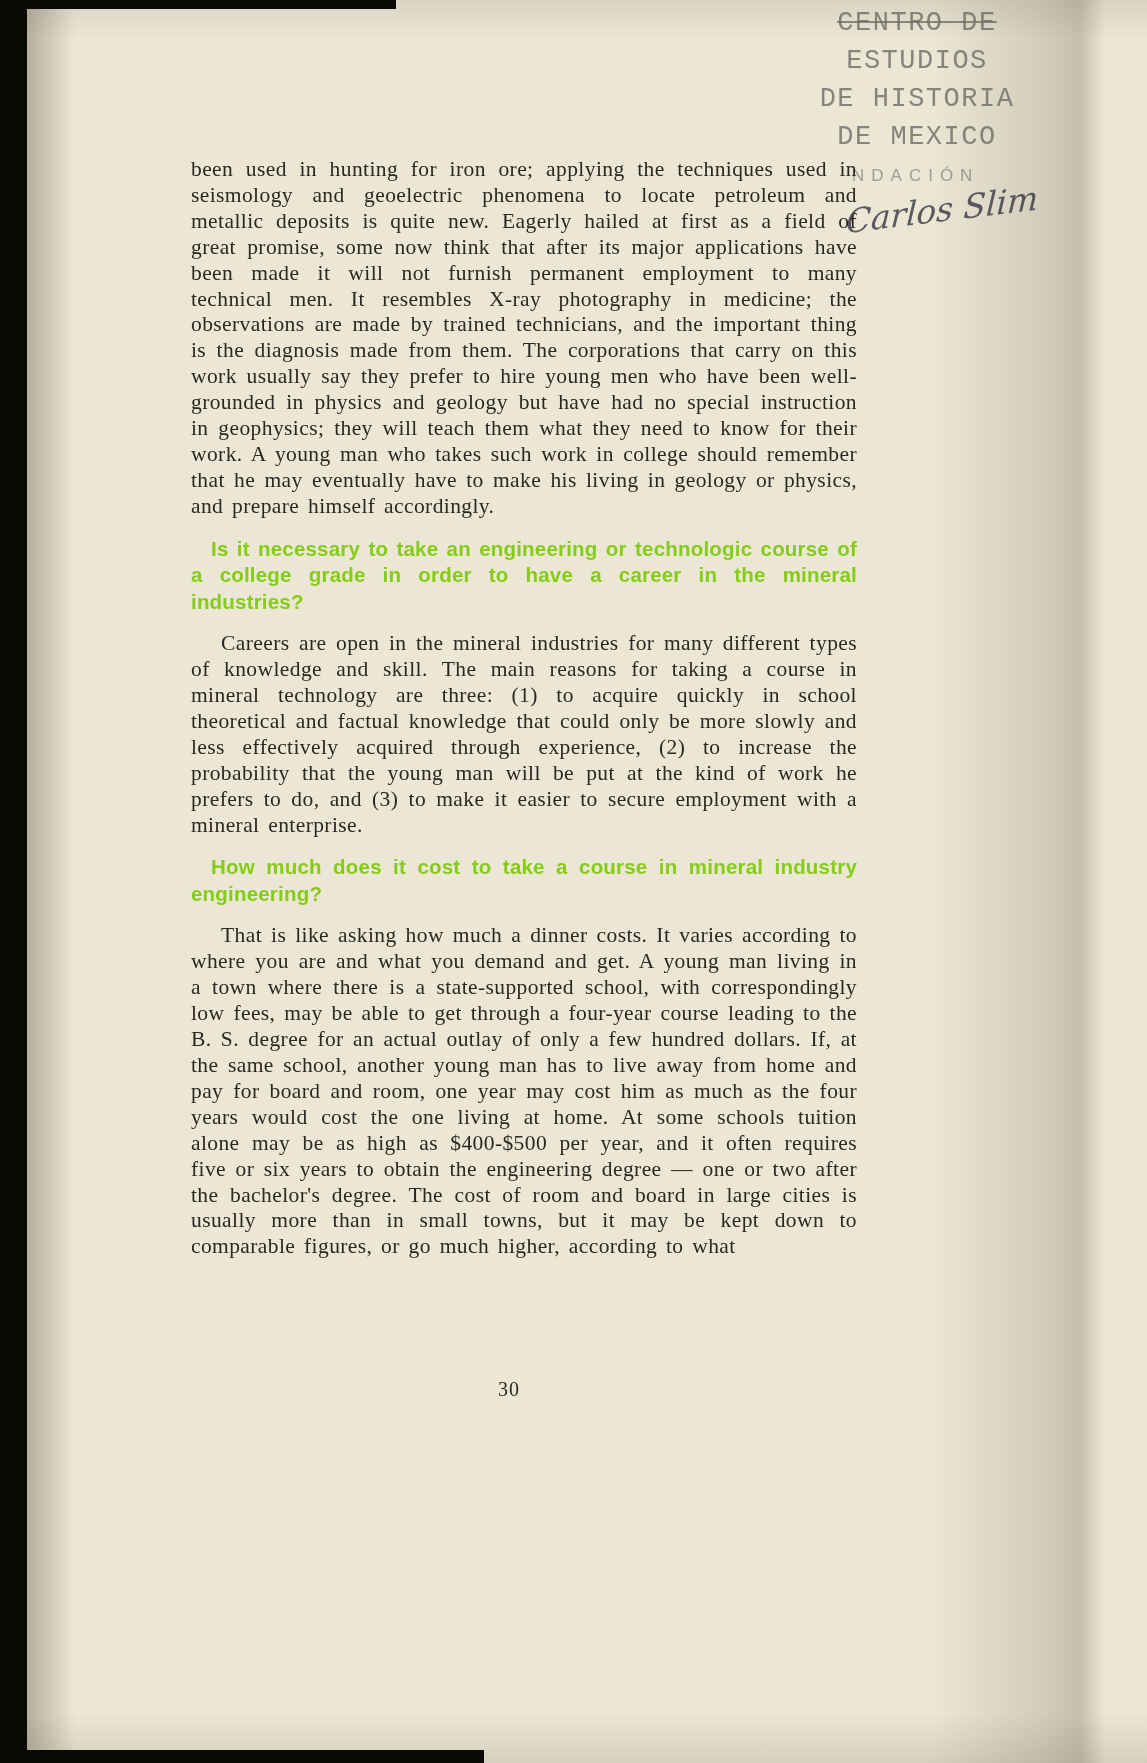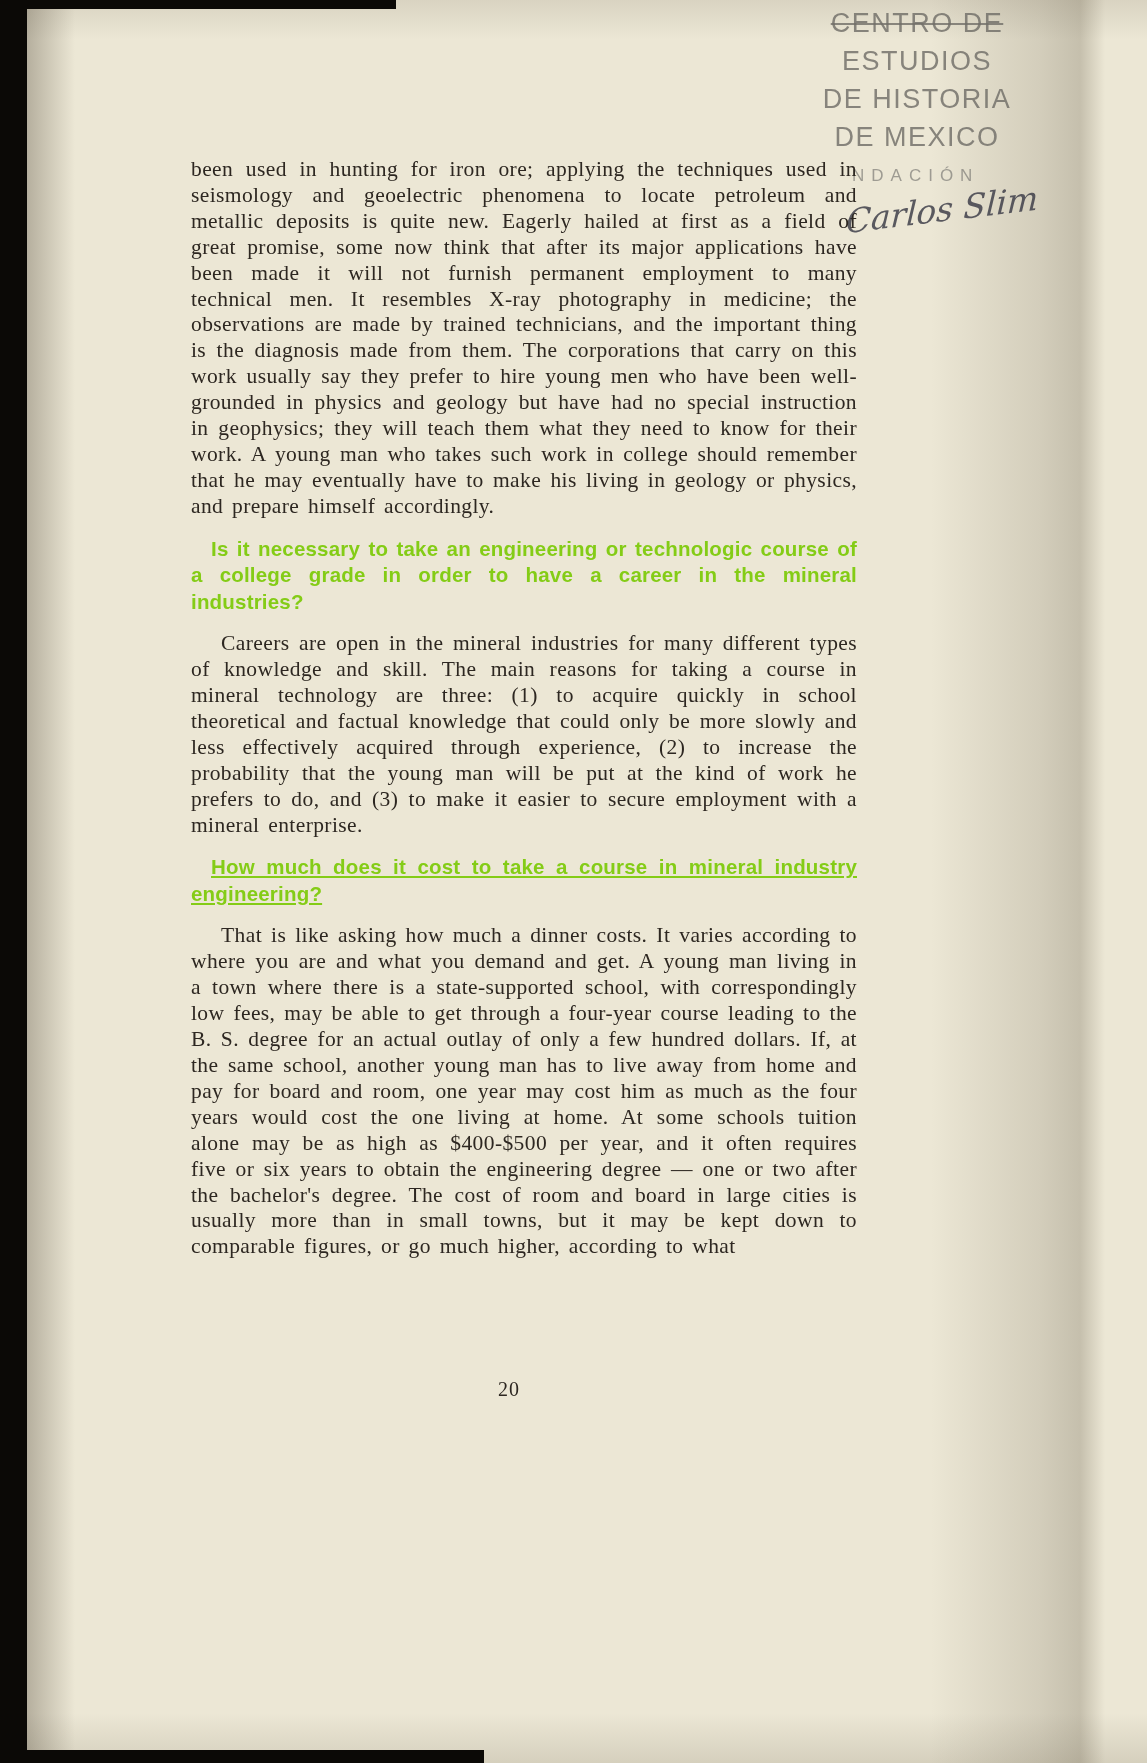--- a/index.html
+++ b/index.html
@@ -85,39 +85,39 @@
     font-size: 20.5px;
     line-height: 26.5px;
     letter-spacing: 0.2px;
     word-spacing: 2px;
     color: #84cc16;
     text-indent: 20px;
     text-align: justify;
   }
   .mt-h1 { margin-top: 32px; }
   .mt-p2 { margin-top: 27px; }
-  .mt-h2 { margin-top: 30px; text-decoration: underline; }
+  .mt-h2 { margin-top: 30px; }
   .mt-p3 { margin-top: 24px; }
   .page-number {
     position: absolute;
     top: 1378px;
     left: 160px;
     width: 698px;
     text-align: center;
     font-size: 20px;
     color: #2d2721;
     letter-spacing: 1px;
   }
   .watermark {
     position: absolute;
     top: 4px;
     left: 812px;
     width: 210px;
     text-align: center;
-    font-family: Liberation Sans, sans-serif;
+    font-family: Liberation Mono, monospace;
     font-size: 27px;
     line-height: 38px;
     letter-spacing: 1.5px;
     color: rgba(112, 110, 104, 0.82);
     pointer-events: none;
   }
   .watermark .struck {
     text-decoration: line-through;
     text-decoration-color: rgba(112,110,104,0.8);
   }
@@ -168,15 +168,15 @@
   <div class="signature">Carlos Slim</div>
 
   <div class="text-block">
     <p>been used in hunting for iron ore; applying the techniques used in seismology and geoelectric phenomena to locate petroleum and metallic deposits is quite new. Eagerly hailed at first as a field of great promise, some now think that after its major applications have been made it will not furnish permanent employment to many technical men. It resembles X-ray photography in medicine; the observations are made by trained technicians, and the important thing is the diagnosis made from them. The corporations that carry on this work usually say they prefer to hire young men who have been well-grounded in physics and geology but have had no special instruction in geophysics; they will teach them what they need to know for their work. A young man who takes such work in college should remember that he may eventually have to make his living in geology or physics, and prepare himself accordingly.</p>
     <p class="q-heading mt-h1">Is it necessary to take an engineering or technologic course of a college grade in order to have a career in the mineral industries?</p>
     <p class="para-indent mt-p2">Careers are open in the mineral industries for many different types of knowledge and skill. The main reasons for taking a course in mineral technology are three: (1) to acquire quickly in school theoretical and factual knowledge that could only be more slowly and less effectively acquired through experience, (2) to increase the probability that the young man will be put at the kind of work he prefers to do, and (3) to make it easier to secure employment with a mineral enterprise.</p>
     <p class="q-heading mt-h2">How much does it cost to take a course in mineral industry engineering?</p>
     <p class="para-indent mt-p3">That is like asking how much a dinner costs. It varies according to where you are and what you demand and get. A young man living in a town where there is a state-supported school, with correspondingly low fees, may be able to get through a four-year course leading to the B. S. degree for an actual outlay of only a few hundred dollars. If, at the same school, another young man has to live away from home and pay for board and room, one year may cost him as much as the four years would cost the one living at home. At some schools tuition alone may be as high as $400-$500 per year, and it often requires five or six years to obtain the engineering degree — one or two after the bachelor's degree. The cost of room and board in large cities is usually more than in small towns, but it may be kept down to comparable figures, or go much higher, according to what</p>
   </div>
 
-  <div class="page-number">20</div>
+  <div class="page-number">30</div>
 
 </div>
 
 </body></html>

